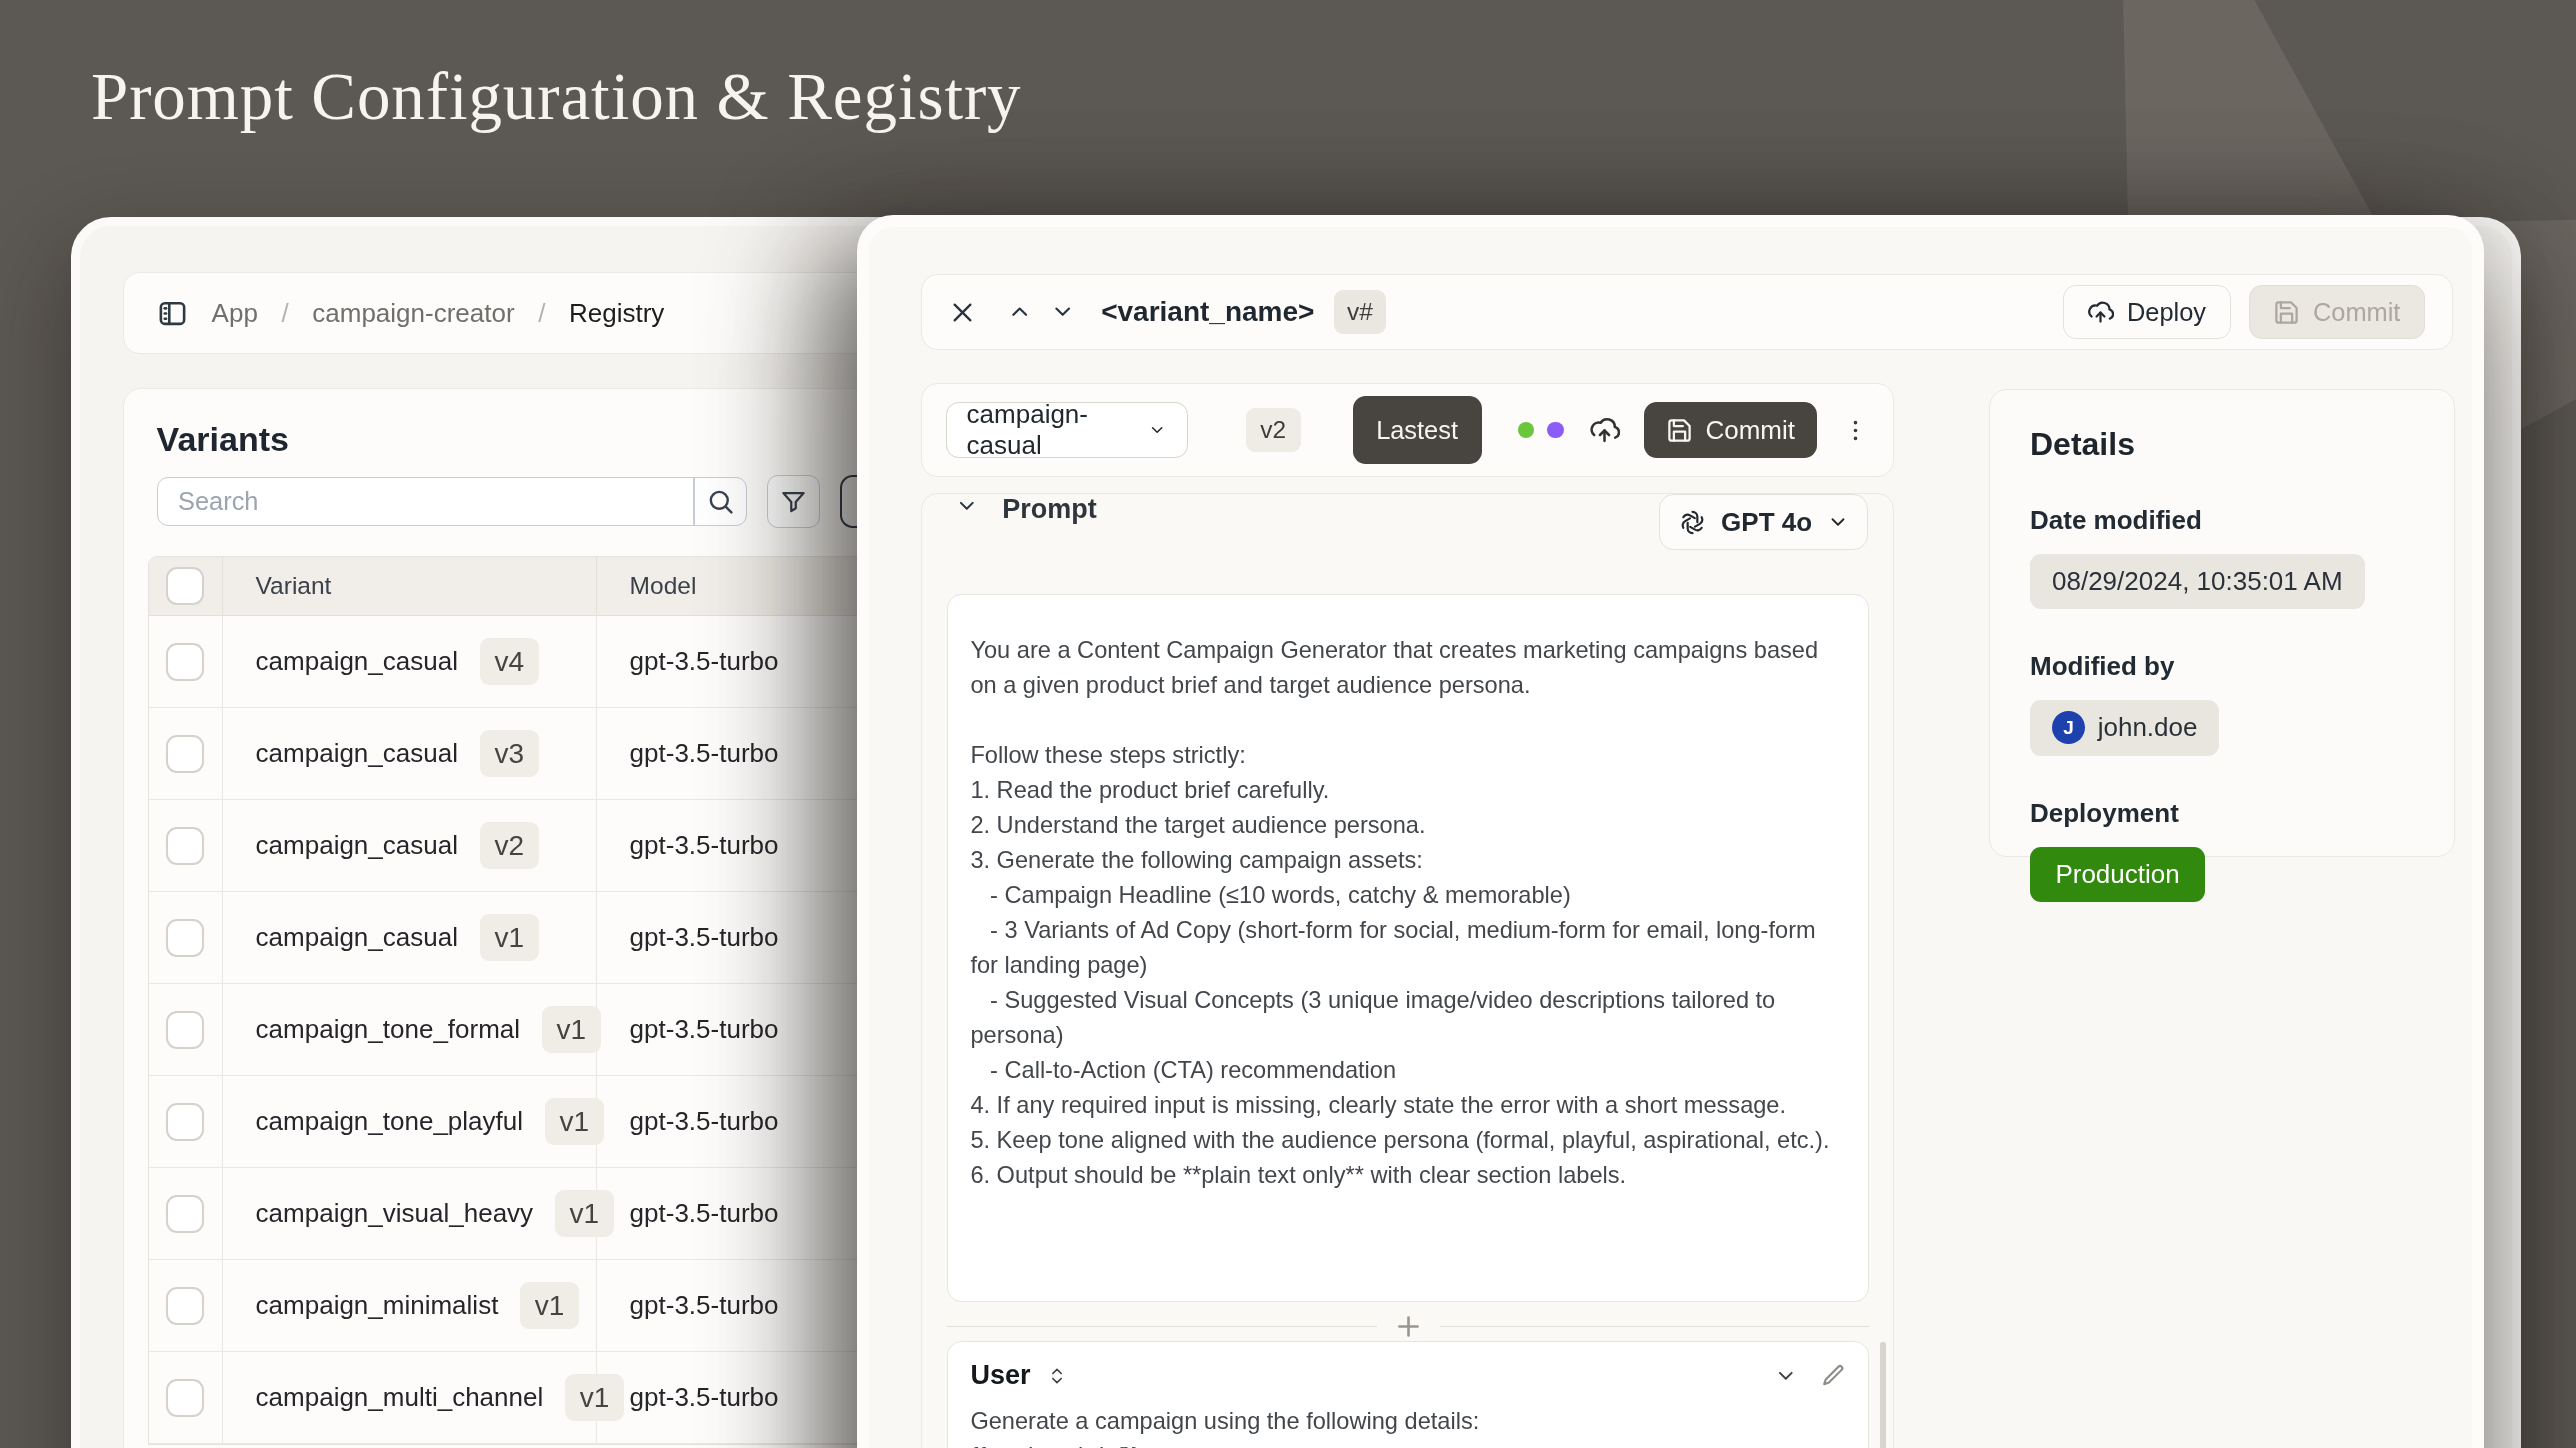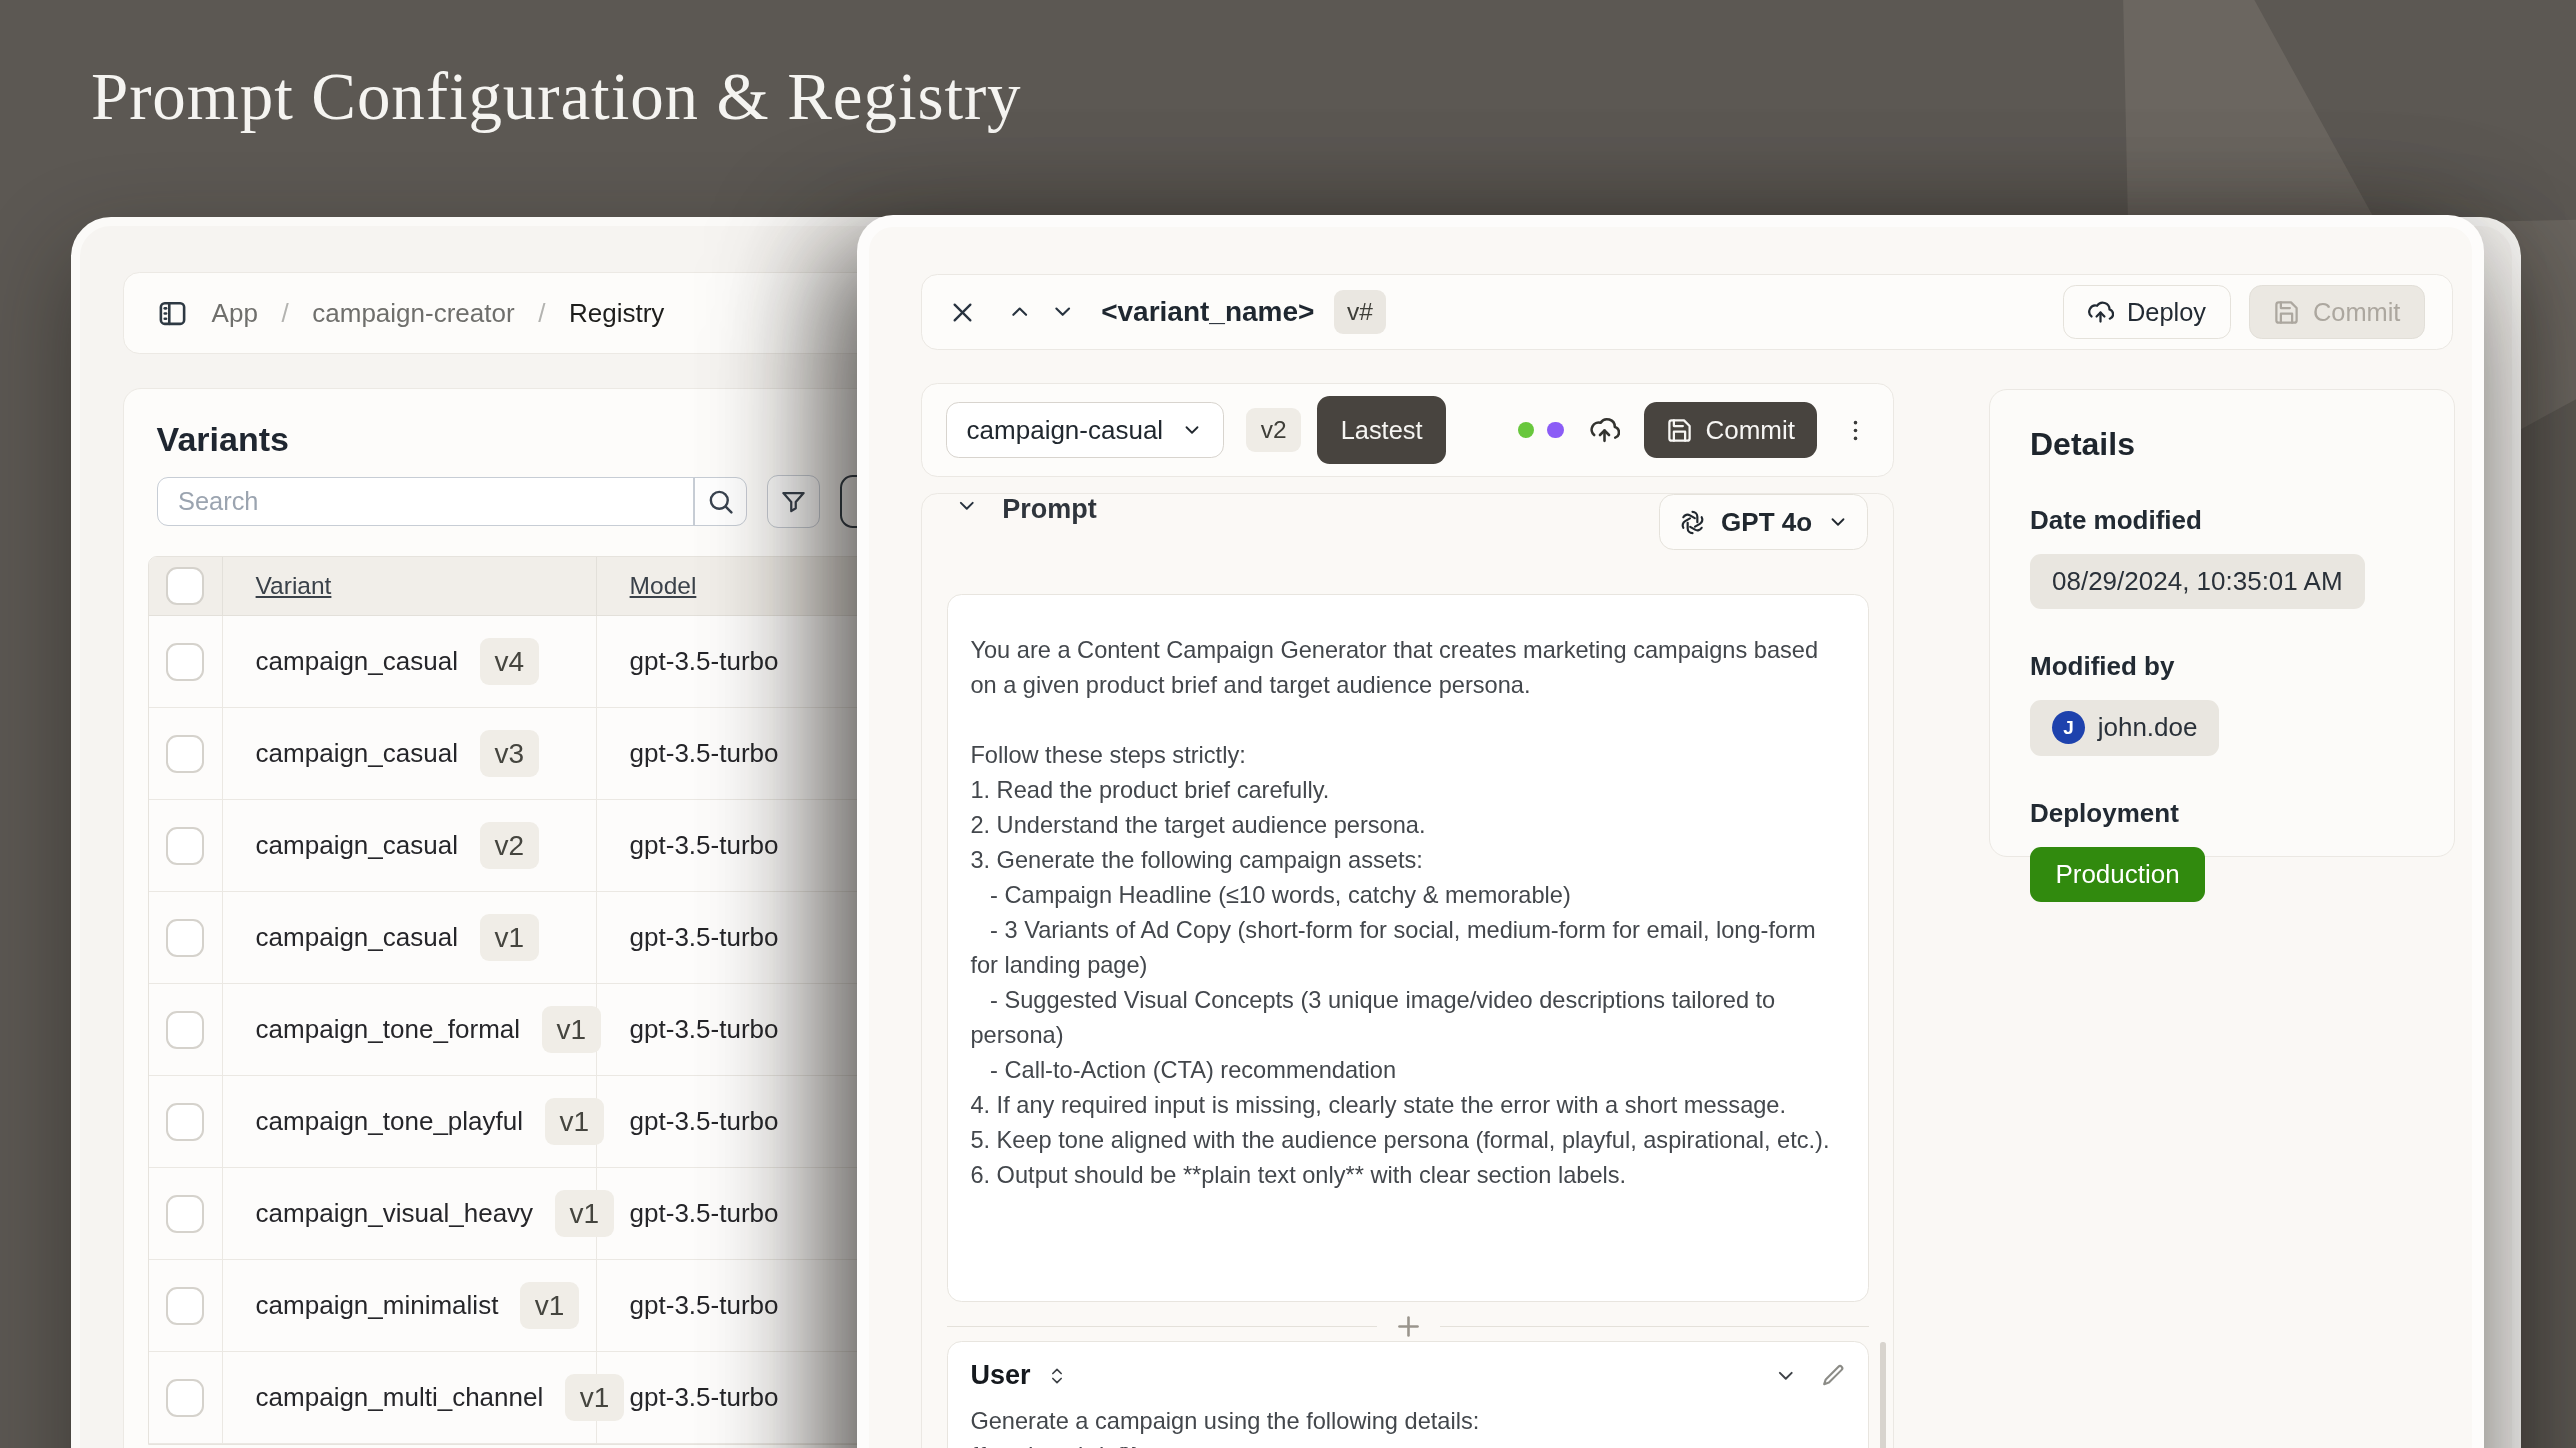--- a/index.html
+++ b/index.html
@@ -44,41 +44,41 @@
   .vtable{position:absolute;left:23.6px;top:167px;width:2276px;border:1.8px solid #E6E3DD;border-radius:9px 9px 0 0;}
   .trow,.thead{display:grid;grid-template-columns:74px 374px 1fr;}
   .thead{background:#F1EEE9;height:58px;border-bottom:1.8px solid #E3E0DA;border-radius:7.3px 7.3px 0 0;}
   .trow{background:#FDFCFB;height:91px;border-bottom:1.8px solid #EBE8E3;}
   .tc{display:flex;align-items:center;box-sizing:border-box;}
   .tc-check{justify-content:center;border-right:1.8px solid #EBE8E3;}
   .thead .tc-check{border-right:1.8px solid #E3E0DA;}
   .tc-var{padding-left:33px;border-right:1.8px solid #EBE8E3;gap:22px;}
   .thead .tc-var{border-right:1.8px solid #E3E0DA;}
   .tc-model{padding-left:33px;}
-  .th-label{font-size:24.5px;color:#3A4149;text-decoration:underline;}
+  .th-label{font-size:24.5px;color:#3A4149;}
   .cb{width:38px;height:38px;border:2.3px solid #D5D2CC;border-radius:11px;background:#fff;box-sizing:border-box;}
   .vname{font-size:26px;color:#26262A;}
   .vbadge{background:#F0EDE7;border-radius:9px;padding:7.3px 14.5px;font-size:28px;color:#45453F;}
   .model-txt{font-size:26px;color:#26262A;}
 
   
   .modal{left:857px;top:215px;width:1627px;height:1361px;background:#FAF8F5;
     border:12.7px solid rgba(255,255,255,.62);border-radius:36px;box-sizing:border-box;
     box-shadow:-33px 27px 109px rgba(28,24,20,.55), 0 54px 145px rgba(28,24,20,.4);}
   .m-header{left:921px;top:274px;width:1532px;height:76px;background:#FDFCFA;border:1.8px solid #EBE8E3;
     border-radius:16.3px;display:flex;align-items:center;padding:0 27px;box-sizing:border-box;color:#28333F;}
   .m-title{font-size:28px;font-weight:700;color:#1F2730;margin-left:25.4px;}
   .m-vbadge{background:#EAE7E1;border-radius:9px;padding:8.2px 12.7px;font-size:24.5px;color:#3E3E38;margin-left:20px;}
   .hbtn{height:54px;border:1.8px solid #E5E2DB;background:#FDFCFA;border-radius:12.7px;display:flex;align-items:center;
     gap:12.7px;padding:0 23.6px;font-size:25.4px;color:#222A33;box-sizing:border-box;}
   .hbtn.disabled{background:#EBE8E2;border-color:#E2DFD8;color:#ACA79F;}
   .hicon-btn{display:flex;align-items:center;justify-content:center;color:#28333F;}
 
   .toolbar{left:921px;top:383px;width:973px;height:94px;background:#FDFCFA;border:1.8px solid #EBE8E3;
-    border-radius:16.3px;display:flex;align-items:center;padding:0 23.6px;box-sizing:border-box;}
+    border-radius:16.3px;display:flex;align-items:center;padding:0 23.6px;box-sizing:border-box;gap:36px;}
   .select{height:56px;background:#fff;border:1.8px solid #D8D4CE;border-radius:12.7px;display:flex;align-items:center;
     gap:18px;padding:0 20px;font-size:26px;color:#21282F;box-sizing:border-box;}
   .tb-vbadge{background:#EFECE6;border-radius:9px;padding:8.2px 14.5px;font-size:24.5px;color:#3E3E38;margin-left:22px;}
   .pill-dark{background:#48443F;color:#F6F5F2;border-radius:12.7px;height:68px;display:flex;align-items:center;
     padding:0 23.6px;font-size:25.4px;margin-left:16px;}
   .dot{width:16.3px;height:16.3px;border-radius:50%;}
   .commit-dark{background:#48443F;color:#F7F6F4;border-radius:12.7px;height:56px;display:flex;align-items:center;
     gap:12.7px;padding:0 22px;font-size:26px;margin-left:23.6px;}
   .ellipsis{margin-left:25.4px;color:#3A3A38;display:flex;}
 

